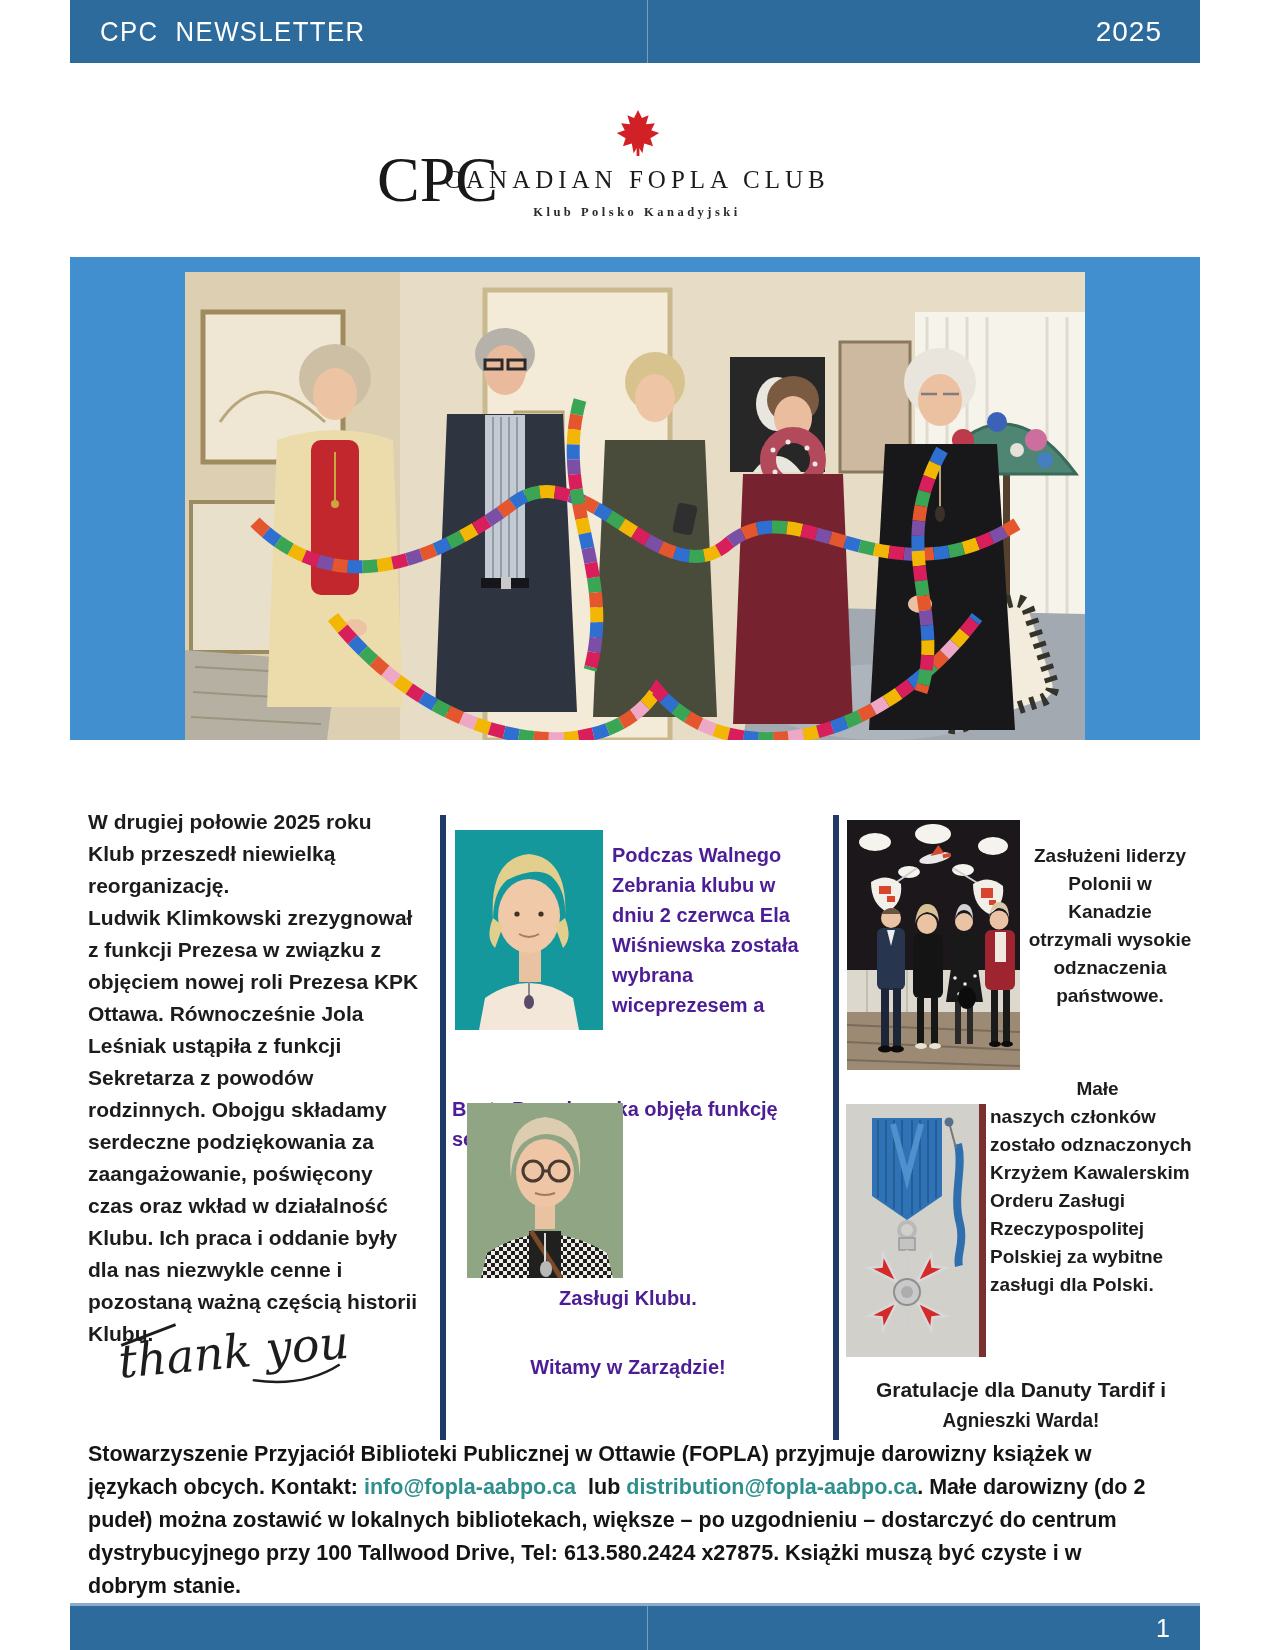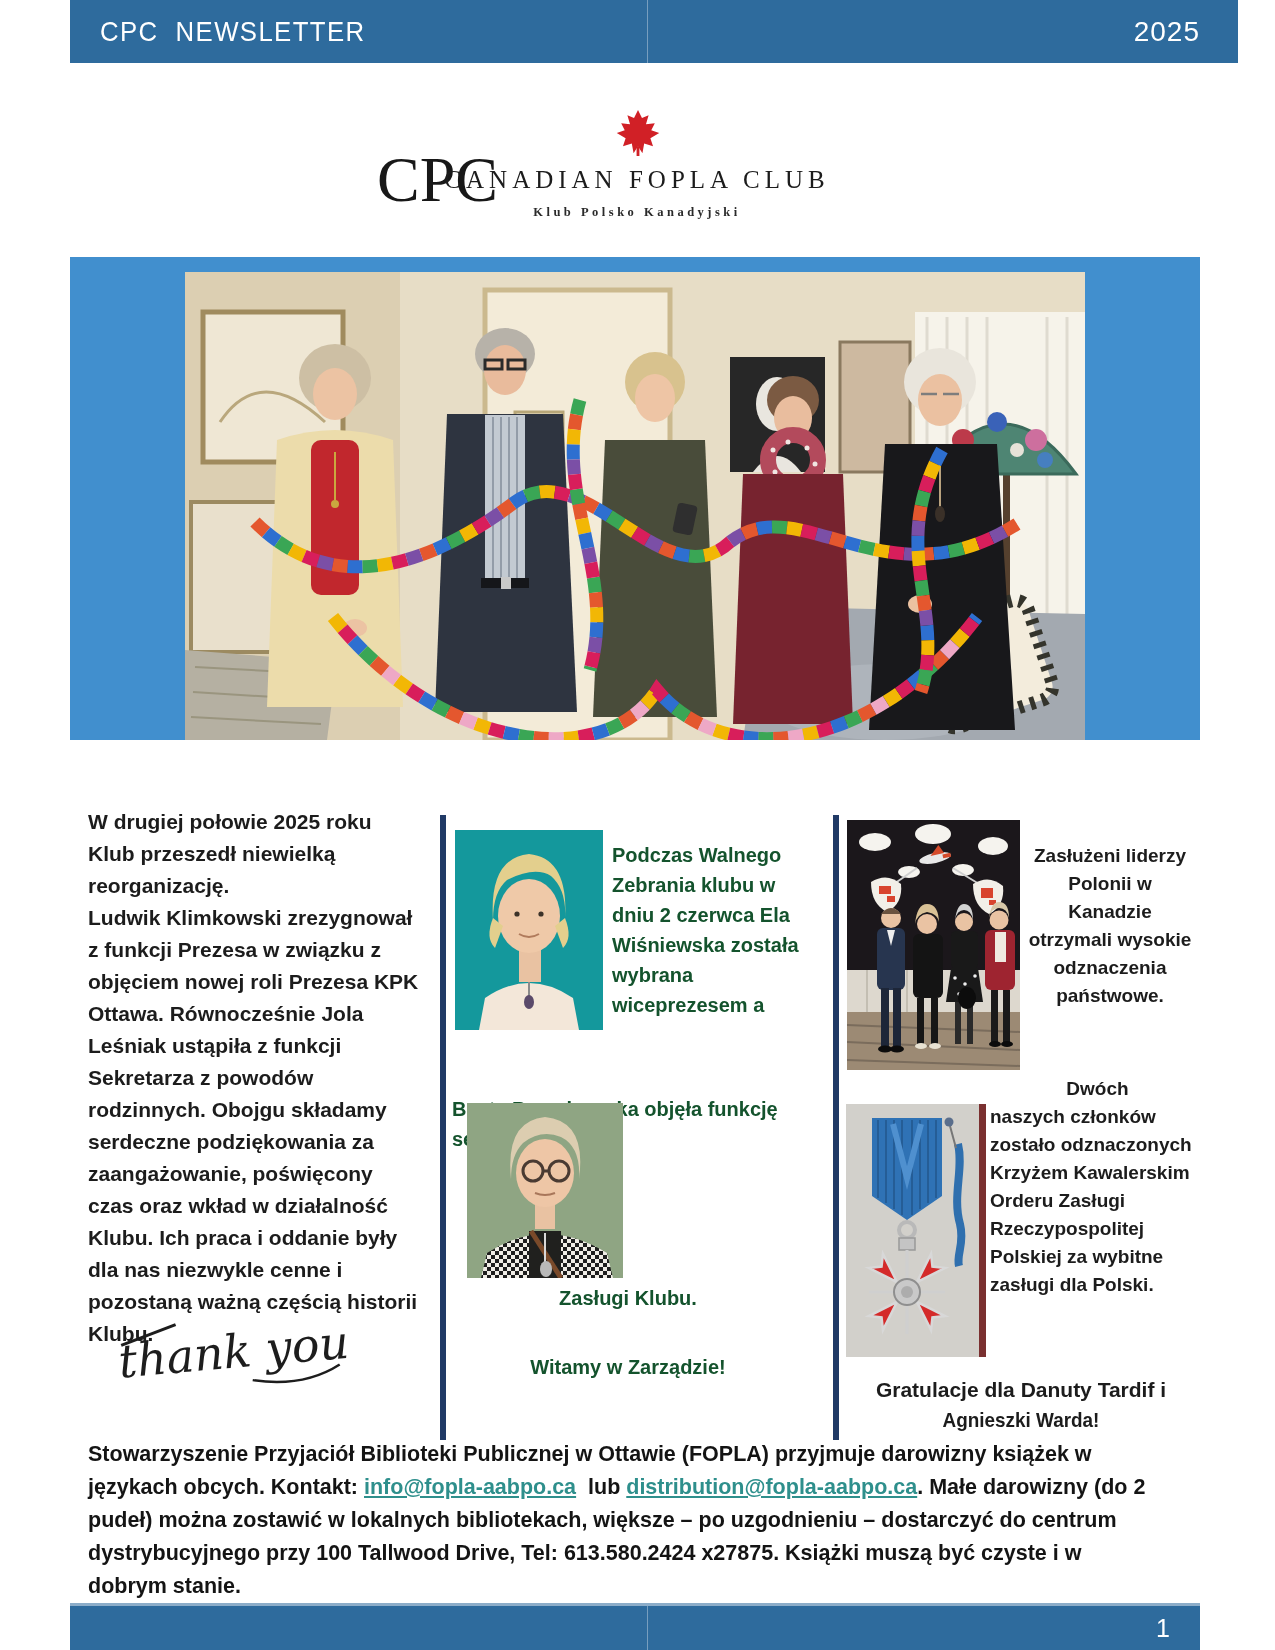--- a/index.html
+++ b/index.html
@@ -12,36 +12,36 @@
   .bar-title{color:#fff;font-size:28px;letter-spacing:1.5px;white-space:pre;
              transform:scaleX(.92);transform-origin:left center;}
   .bar-year{color:#fff;font-size:28px;letter-spacing:1px;}
   .page-num{color:#fff;font-size:25px;}
   
   .logo-name{font-family:"Liberation Serif",serif;font-size:25px;letter-spacing:5px;color:#1c1c1c;white-space:nowrap;}
   .logo-acronym{font-family:"Liberation Serif",serif;font-size:64px;color:#181818;line-height:1;}
   .logo-sub{font-family:"Liberation Serif",serif;font-size:12.5px;font-weight:bold;letter-spacing:3.5px;color:#2a2a2a;white-space:nowrap;}
   
   .colL{font-size:21px;font-weight:bold;line-height:32px;color:#1c1c1c;}
-  .colM{font-size:20px;font-weight:bold;line-height:30px;color:#14532d;}
+  .colM{font-size:20px;font-weight:bold;line-height:30px;color:#4c1d95;}
   .colR{font-size:19px;font-weight:bold;line-height:28px;color:#1c1c1c;}
   .ctr{text-align:center;}
   .vdiv{width:6px;background:#203a66;}
   .narrow{transform:scaleX(.9);transform-origin:center top;}
   
   .footer-text{font-size:21.5px;font-weight:bold;line-height:33px;color:#141414;}
-  .email{color:#2e8f8c;text-decoration:underline;cursor:pointer;margin-top:20px;}
+  .email{color:#2e8f8c;cursor:pointer;margin-top:20px;}
   .photo{display:block;}
 </style>
 </head>
 <body>
 
 <div id="page">
 
-  <div class="abs bar" style="left:70px;top:0;width:1130px;height:63px;padding-left:38px;">
+  <div class="abs bar" style="left:70px;top:0;width:1130px;height:63px;">
     <div class="mid-divider" style="left:577px;"></div>
     <div class="abs bar-title" style="left:30px;top:16px;">CPC  NEWSLETTER</div>
     <div class="abs bar-year" style="right:38px;top:16px;">2025</div>
   </div>
 
   <div class="abs" style="left:377px;top:108px;width:520px;height:120px;">
     <svg class="abs" style="left:238px;top:0;" width="46" height="50" viewBox="-26 -27 52 56">
       <path fill="#d12026" d="M 0,-25 L 4.5,-16 L 12,-19 L 9,-9 L 19,-10 L 15,-2 L 24,1 L 14,7 L 17,16 L 7,13 L 5,24 L 0,16 L -5,24 L -7,13 L -17,16 L -14,7 L -24,1 L -15,-2 L -19,-10 L -9,-9 L -12,-19 L -4.5,-16 Z"></path>
       <rect fill="#d12026" x="-1.6" y="16" width="3.2" height="11"></rect>
     </svg>
@@ -312,21 +312,21 @@
       <path d="M142,98 Q144,82 152,82 Q162,82 162,98 Q160,88 152,88 Q144,88 142,98 Z" fill="#d8c8a8"></path>
     <rect x="138" y="110" width="30" height="60" rx="6" fill="#9e2430"></rect>
     <rect x="148" y="112" width="11" height="30" fill="#efe9e0"></rect>
     <rect x="144" y="170" width="7" height="52" fill="#1a1a1a"></rect>
       <rect x="156" y="170" width="7" height="52" fill="#1a1a1a"></rect>
     <ellipse cx="148" cy="224" rx="6" ry="3" fill="#0c0c0c"></ellipse>
       <ellipse cx="160" cy="224" rx="6" ry="3" fill="#0c0c0c"></ellipse>
   </svg>
   <div class="abs colR ctr" style="left:1028px;top:842px;width:164px;">Zasłużeni liderzy Polonii w  Kanadzie otrzymali wysokie odznaczenia państwowe.</div>
 
-  <div class="abs colR ctr" style="left:990px;top:1075px;width:215px;">Dwóch</div>
+  <div class="abs colR ctr" style="left:990px;top:1075px;width:215px;">Małe</div>
   <div class="abs colR" style="left:990px;top:1103px;width:215px;">naszych  członków zostało odznaczonych Krzyżem Kawalerskim Orderu Zasługi Rzeczypospolitej Polskiej  za wybitne zasługi dla Polski.</div>
 
   <svg class="abs photo" style="left:846px;top:1104px;" width="140" height="253" viewBox="0 0 140 253">
     <rect width="140" height="253" fill="#d2d0cb"></rect>
     <rect x="133" y="0" width="7" height="253" fill="#7a3030"></rect>
     <polygon points="26,14 96,14 96,92 61,116 26,92" fill="#2f72b5"></polygon>
     <g stroke="#255d96" stroke-width="2">
       <line x1="32" y1="16" x2="32" y2="94"></line>
         <line x1="40" y1="16" x2="40" y2="99"></line>
         <line x1="48" y1="16" x2="48" y2="105"></line>

